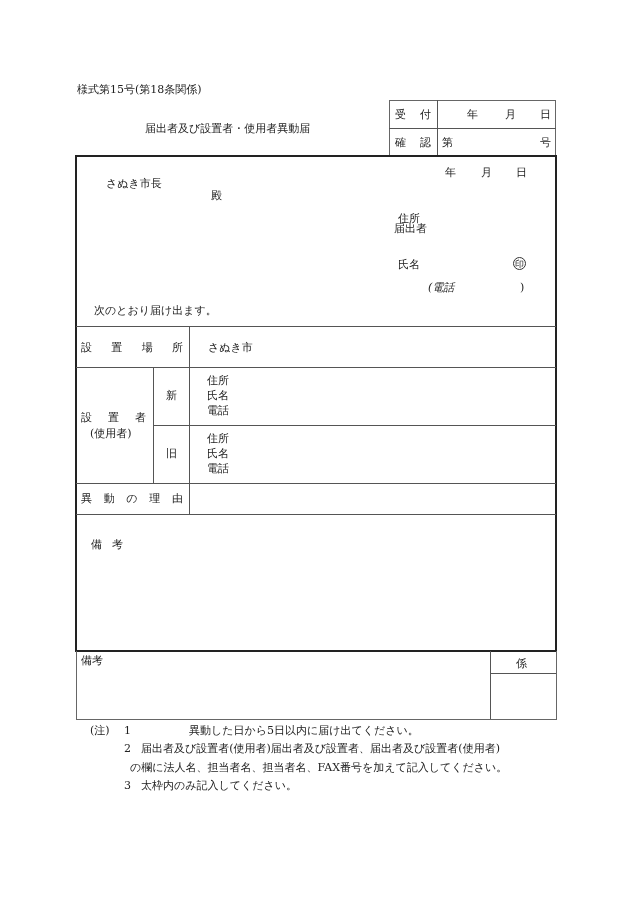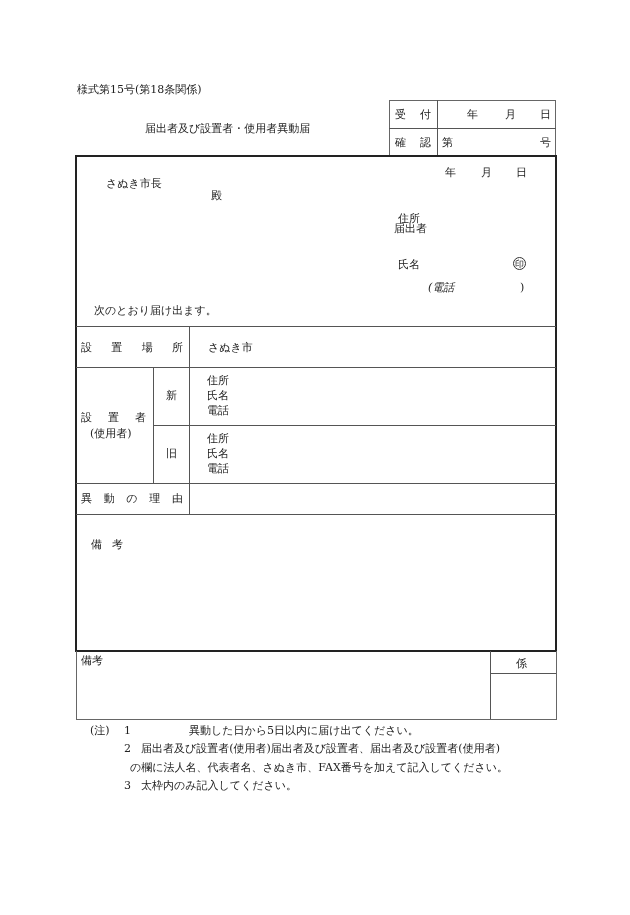--- a/index.html
+++ b/index.html
@@ -109,16 +109,16 @@
 <div class="line" style="left:490px;top:673px;width:66px;height:1px;"></div>
 <div class="abs" style="left:81px;top:655px;">備考</div>
 <div class="abs" style="left:516px;top:658px;">係</div>
 
 <div>
   <div class="abs" style="left:90px;top:725px;">(注)</div>
   <div class="abs" style="left:124px;top:725px;">1</div>
   <div class="abs" style="left:141px;top:725px;margin-left:48px;">異動した日から5日以内に届け出てください。</div>
   <div class="abs" style="left:124px;top:743px;">2</div>
   <div class="abs" style="left:141px;top:743px;">届出者及び設置者(使用者)届出者及び設置者、届出者及び設置者(使用者)</div>
-  <div class="abs" style="left:130px;top:762px;">の欄に法人名、代表者名、さぬき市、FAX番号を加えて記入してください。</div>
+  <div class="abs" style="left:130px;top:762px;">の欄に法人名、担当者名、担当者名、FAX番号を加えて記入してください。</div>
   <div class="abs" style="left:124px;top:780px;">3</div>
   <div class="abs" style="left:141px;top:780px;">太枠内のみ記入してください。</div>
 </div>
 
 </body></html>

